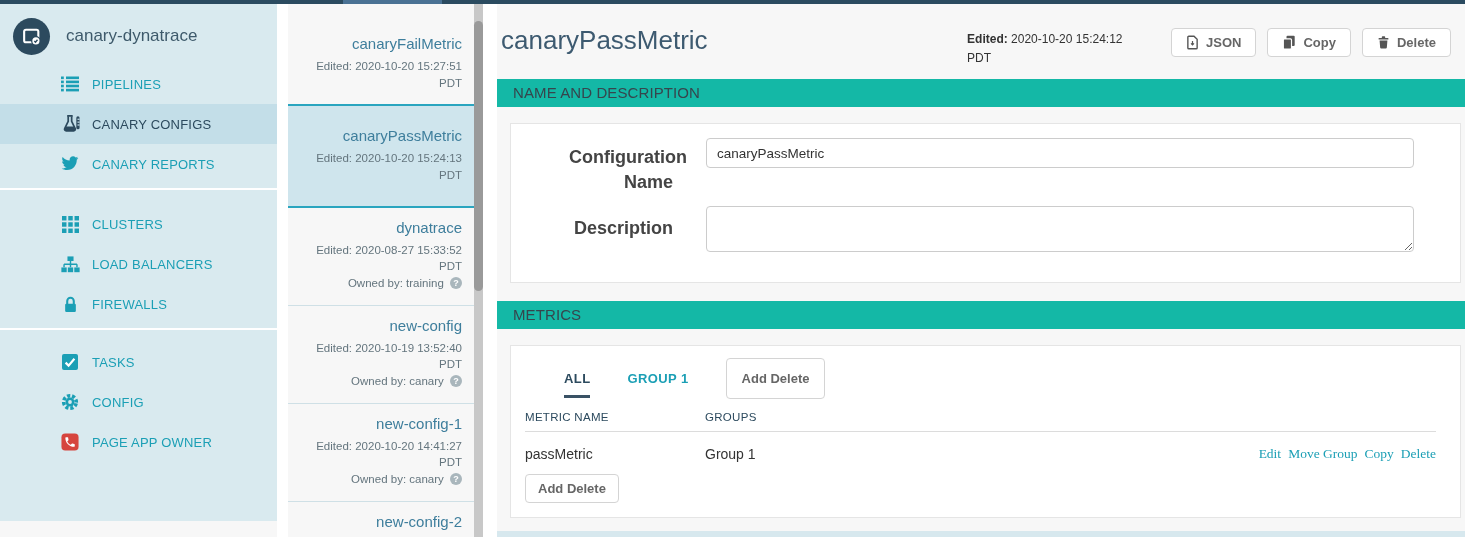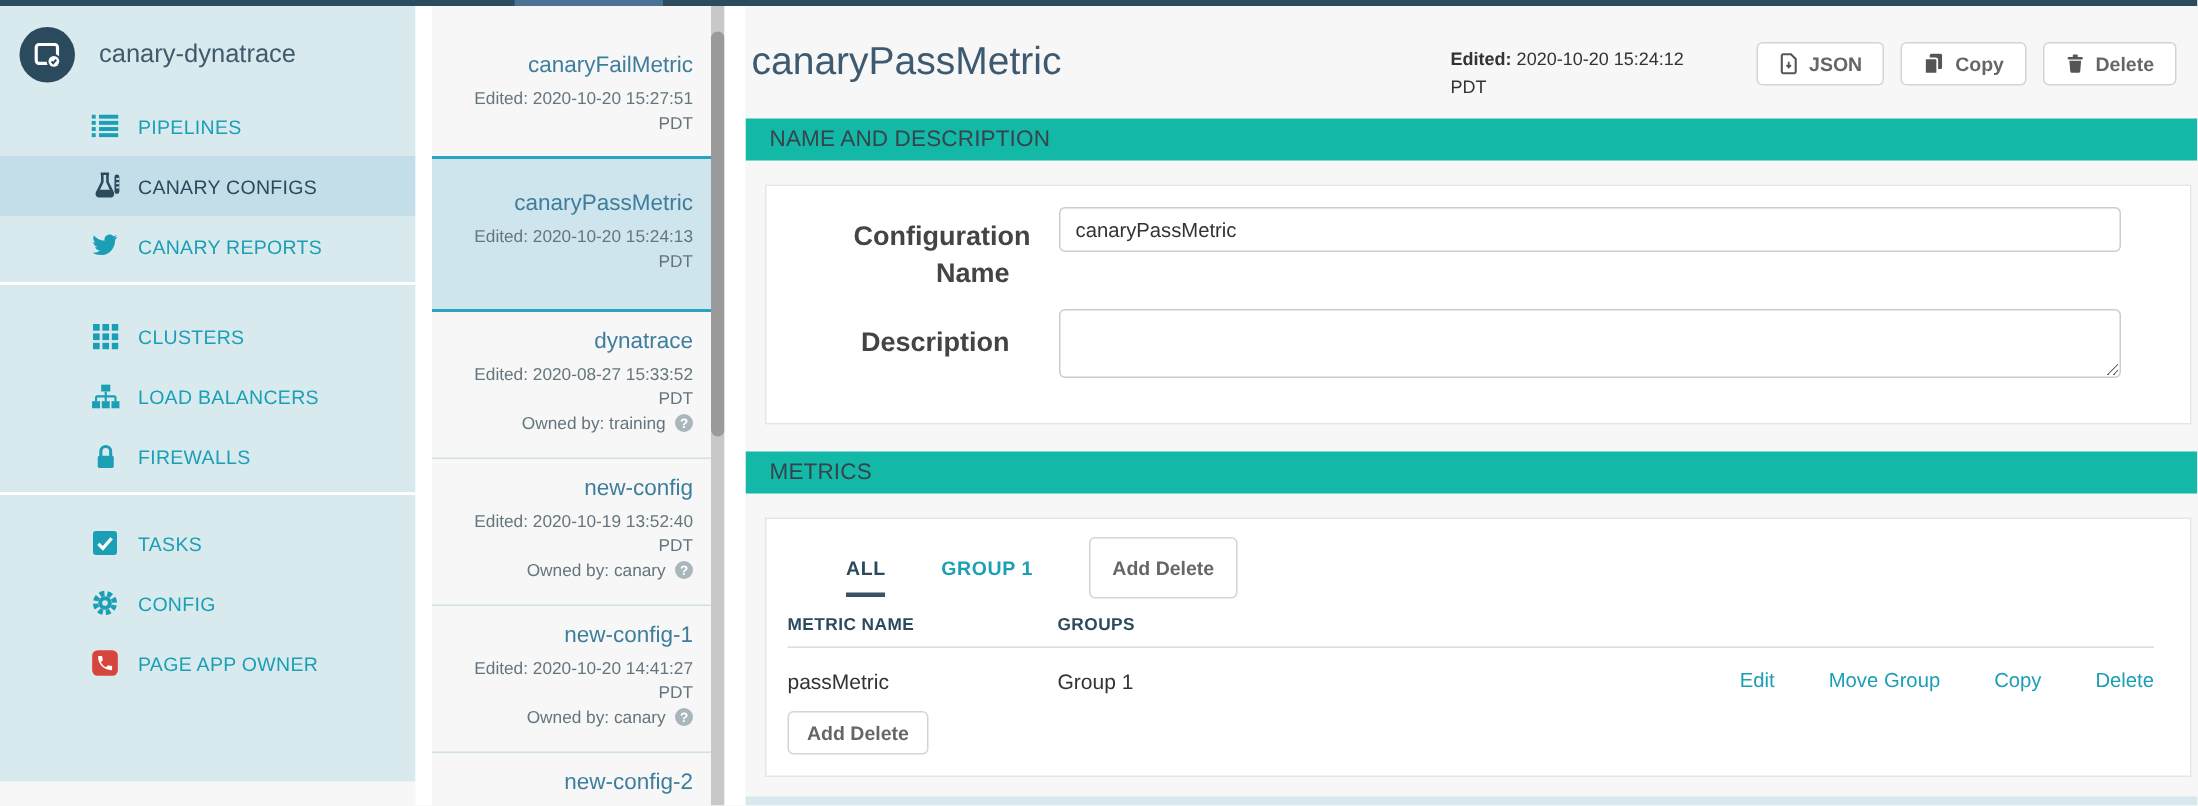--- a/index.html
+++ b/index.html
@@ -77,25 +77,25 @@
                font-family:inherit; font-size:13.5px; color:#333; resize:both; display:block; }
 
   .card.metrics-card { padding:12px 24px 14px 14px; margin-bottom:16px; }
   .tabs-row { display:flex; align-items:center;margin-left:39px; }
   .tab { font-size:13px; font-weight:bold; letter-spacing:.4px; color:#1b9fb5; margin-right:37px;
          padding:12px 0; cursor:pointer; }
   .tab.active { color:#2c4a5e; border-bottom:3px solid #3a5265; padding-bottom:9px; }
   .add-group-btn { padding:12px 15px; margin-left:0; }
   .metric-table { margin-top:12px; }
   .mt-header { display:flex; border-bottom:1px solid #dcdcdc; padding-bottom:8px;
-               font-size:11.5px; font-weight:bold; color:#2c4a5e; letter-spacing:.3px; }
+               font-size:11.5px; font-weight:normal; color:#2c4a5e; letter-spacing:.3px; }
   .col-name { width:180px; flex:0 0 auto; }
   .col-groups { flex:1; }
   .mt-row { display:flex; align-items:center; padding:14px 0 11px; font-size:14px; color:#333;justify-content:flex-end; }
-  .row-actions { display:flex; gap:36px; flex:0 0 auto; }
+  .row-actions { display:flex; gap:7px; flex:0 0 auto;font-family:Liberation Serif, serif; }
   .link { color:#1b9fb5; font-size:13.5px; cursor:pointer; text-decoration:none; }
   .add-metric-btn { padding:6px 12px; margin-top:1px; }
   .bottom-section-bar { position:absolute; left:0; right:0; bottom:0; height:6px; background:#d7e8ee; }
 </style>
 </head>
 <body>
 
 <div class="topbar">
   <div class="topbar-indicator"></div>
 </div>

